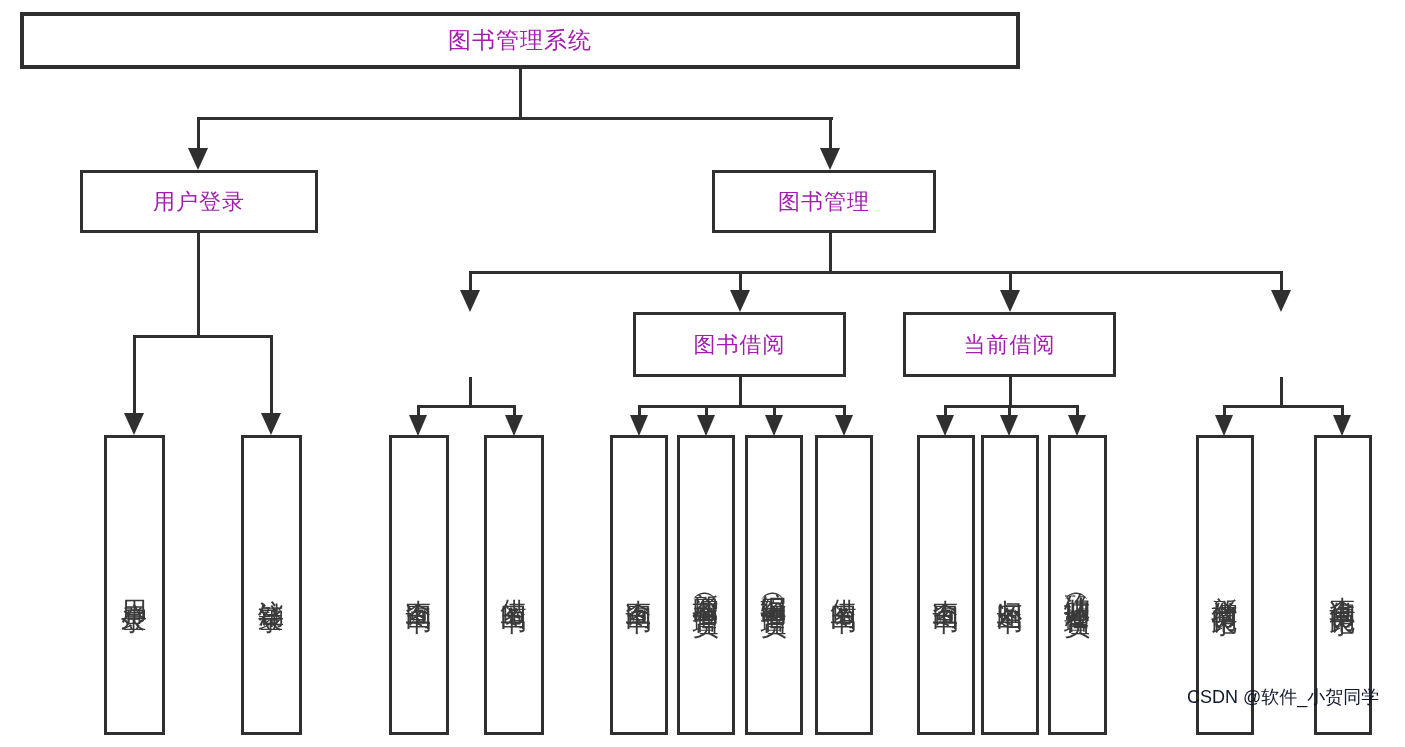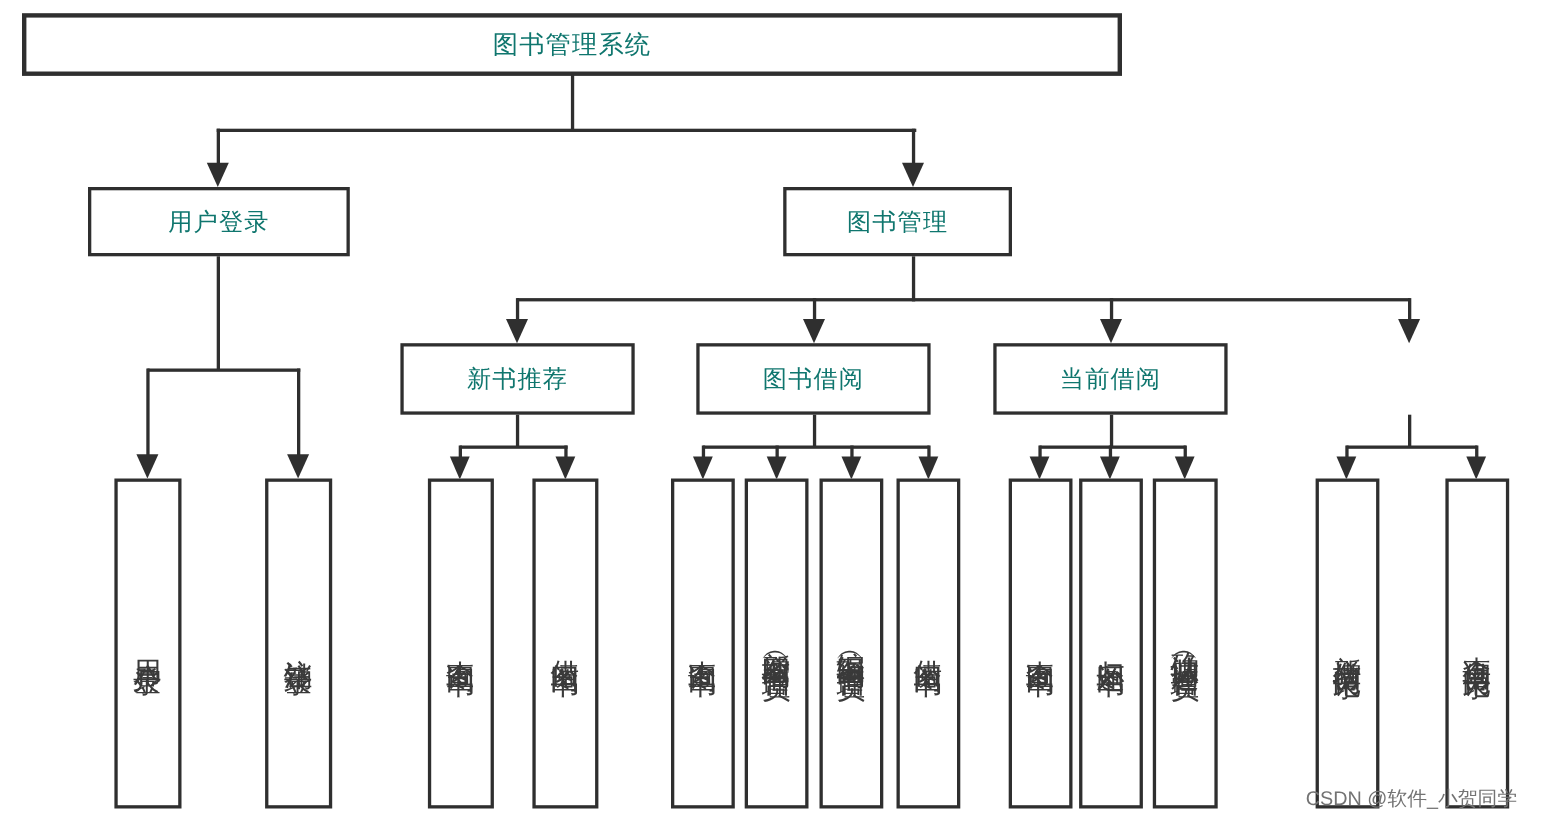--- a/index.html
+++ b/index.html
@@ -13,21 +13,21 @@
   }
   
   .node {
     position: absolute;
     box-sizing: border-box;
     background: #ffffff;
     border: 3px solid #2f2f2f;
     display: flex;
     align-items: center;
     justify-content: center;
-    color: #0f766e;
+    color: #a21caf;
     font-size: 22px;
     letter-spacing: 1px;
     white-space: nowrap;
   }
   .node--top { border-width: 4px; font-size: 23px; }
   .leaf {
     position: absolute;
     box-sizing: border-box;
     background: #ffffff;
     border: 3px solid #2f2f2f;
@@ -53,23 +53,23 @@
     width: 0; height: 0;
     border-left: 10px solid transparent;
     border-right: 10px solid transparent;
     border-top: 22px solid #2f2f2f;
   }
   .arr--leaf { border-left-width: 9px; border-right-width: 9px; border-top-width: 21px; }
   
   .watermark {
     position: absolute;
     left: 1187px;
-    top: 714px;
+    top: 685px;
     font-size: 18px;
-    color: #737373;
+    color: #0f172a;
     z-index: 5;
     white-space: nowrap;
   }
 </style>
 </head>
 <body>
 
 <div id="stage">
 
   <div class="node node--top" style="left:20px; top:12px; width:1000px; height:57px;">
@@ -79,21 +79,21 @@
   <div class="vline" style="left:519px; top:68px;  height:50px;"></div>
   <div class="hline" style="left:197px; top:117px; width:636px;"></div>
   <div class="vline" style="left:197px; top:117px; height:34px;"></div>
   <div class="arr" style="left:188px; top:148px;"></div>
   <div class="vline" style="left:829px; top:117px; height:34px;"></div>
   <div class="arr" style="left:820px; top:148px;"></div>
 
   <div class="node" style="left:80px; top:170px; width:238px; height:63px;">
     <span>用户登录</span>
   </div>
-  <div class="node" style="left:712px; top:170px; width:208px; height:63px;">
+  <div class="node" style="left:712px; top:170px; width:224px; height:63px;">
     <span>图书管理</span>
   </div>
 
   <div class="vline" style="left:197px; top:233px; height:104px;"></div>
   <div class="hline" style="left:134px; top:335px; width:139px;"></div>
   <div class="vline" style="left:133px; top:335px; height:80px;"></div>
   <div class="arr" style="left:124px; top:413px;"></div>
   <div class="vline" style="left:270px; top:335px; height:80px;"></div>
   <div class="arr" style="left:261px; top:413px;"></div>
 
@@ -101,23 +101,20 @@
   <div class="hline" style="left:470px;  top:271px; width:812px;"></div>
   <div class="vline" style="left:469px;  top:271px; height:21px;"></div>
   <div class="arr" style="left:460px;  top:290px;"></div>
   <div class="vline" style="left:739px;  top:271px; height:21px;"></div>
   <div class="arr" style="left:730px;  top:290px;"></div>
   <div class="vline" style="left:1009px; top:271px; height:21px;"></div>
   <div class="arr" style="left:1000px; top:290px;"></div>
   <div class="vline" style="left:1280px; top:271px; height:21px;"></div>
   <div class="arr" style="left:1271px; top:290px;"></div>
 
-  <div class="node" style="left:364px; top:312px; width:213px; height:65px;">
-    <span>新书推荐</span>
-  </div>
   <div class="node" style="left:903px; top:312px; width:213px; height:65px;">
     <span>当前借阅</span>
   </div>
   <div class="node" style="left:633px; top:312px; width:213px; height:65px;">
     <span>图书借阅</span>
   </div>
 
   <div class="vline" style="left:469px; top:377px; height:30px;"></div>
   <div class="hline" style="left:418px; top:405px; width:98px;"></div>
   <div class="vline" style="left:417px; top:405px; height:11px;"></div>

